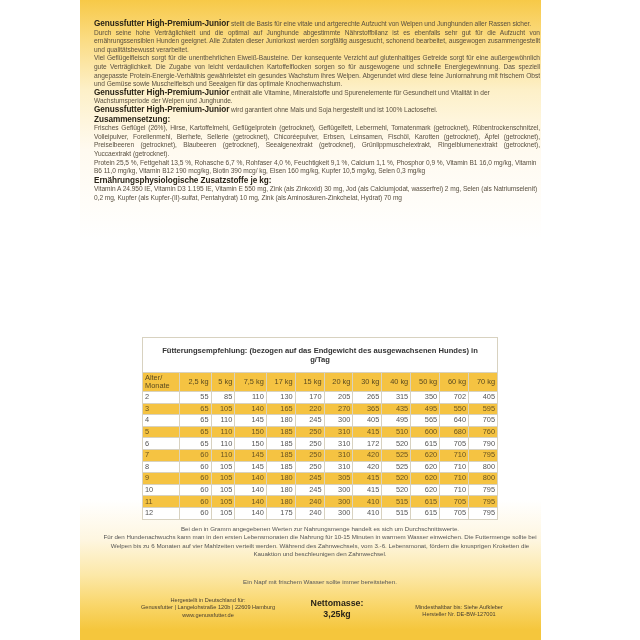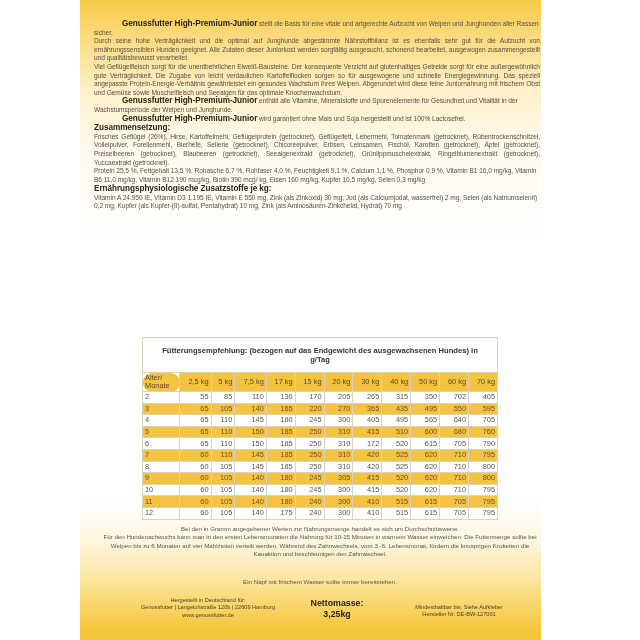--- a/index.html
+++ b/index.html
@@ -11,37 +11,37 @@
     position: absolute; left: 80px; top: 0; width: 461px; height: 640px;
     background: linear-gradient(to bottom,
       #f7c948 0px, #fbdc84 40px, #fdf0c8 90px, #fffaf0 150px, #ffffff 240px,
       #ffffff 500px, #fef6e0 540px, #fce8a8 575px, #f9d66a 605px, #f5c63c 630px, #f5c63c 640px);
   }
   .intro {
     position: absolute; left: 94px; top: 20px; width: 446px;
     font-size: 6.6px; line-height: 8.6px; color: #5a5040; letter-spacing: -0.05px;
   }
   .intro p { margin: 0; }
-  .intro .brand { font-weight: bold; font-size: 8.2px; color: #2a2418; margin-left: 28px; }
+  .intro .brand { font-weight: bold; font-size: 8.2px; color: #2a2418; }
   .intro .heading { font-weight: bold; font-size: 8.2px; color: #2a2418; line-height: 9.6px; margin-top: 0; }
   .intro .justify { text-align: justify; }
 
   .feed-table {
     position: absolute; left: 142px; top: 337px; width: 356px;
     border-collapse: collapse; font-size: 7.4px; color: #555;
   }
   .feed-table th, .feed-table td {
     border: 1px solid #d8d2c0; padding: 0 2px; height: 10.6px; line-height: 10px;
   }
   .feed-table caption {
     caption-side: top; background: #fff; border: 1px solid #d8d2c0; border-bottom: none;
     font-weight: bold; font-size: 7.6px; color: #333; line-height: 9px; padding: 8px 10px;
   }
   .feed-table thead th { background: #f5c342; font-weight: normal; color: #5a4a20; text-align: right; height: 18px; }
-  .feed-table thead th.first { text-align: left; line-height: 8.5px; border-radius: 9px; }
+  .feed-table thead th.first { text-align: left; line-height: 8.5px; }
   .feed-table td { text-align: right; background: #fff; }
   .feed-table td.first { text-align: left; }
   .feed-table tr.alt td { background: #f5c342; color: #6a5420; }
 
   .notes {
     position: absolute; left: 100px; top: 525px; width: 440px; text-align: center;
     font-size: 6.2px; line-height: 8.4px; color: #555;
   }
   .notes p { margin: 0; }
   .water { position: absolute; left: 100px; top: 578px; width: 440px; text-align: center; font-size: 6.2px; color: #555; }

